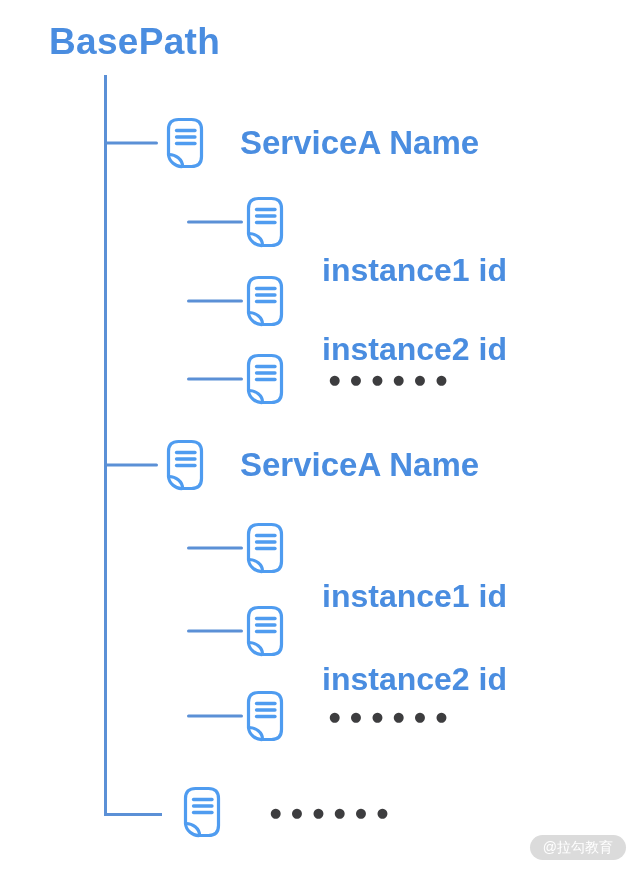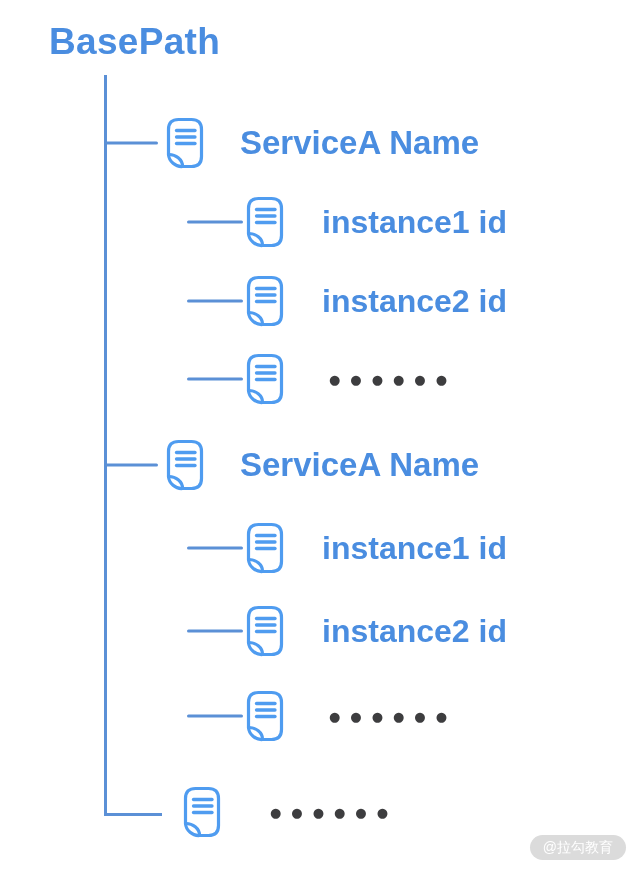--- a/index.html
+++ b/index.html
@@ -21,21 +21,21 @@
   .branch.svc{left:105px;width:53px;}
   .branch.inst{left:187px;width:56px;}
   .icon{display:block;}
   .icon.svc{left:166px;}
   .icon.inst{left:246px;}
   .icon.root{left:183px;}
   .icon path{stroke:#4F9CF0;stroke-width:3.2;fill:none;stroke-linecap:round;stroke-linejoin:round;}
   .icon line{stroke:#4F9CF0;stroke-width:3.3;stroke-linecap:round;}
   .label{color:#4A8DE0;font-weight:700;white-space:nowrap;}
   .label.svc{left:240px;font-size:33px;}
-  .label.inst{left:322px;font-size:32px;}
+  .label.inst{left:322px;font-size:32px;margin-top:48px;}
   .dots{
     color:#3D3D3F;font-size:13px;letter-spacing:10px;white-space:nowrap;
     font-family:"DejaVu Sans",sans-serif;
   }
   .dots.inst{left:329px;}
   .dots.root{left:270px;}
   .watermark{
     position:absolute;right:4px;top:835px;height:25px;line-height:25px;
     padding:0 13px;border-radius:13px;background:#DBDBDB;
     color:#FFFFFF;font-size:14px;

